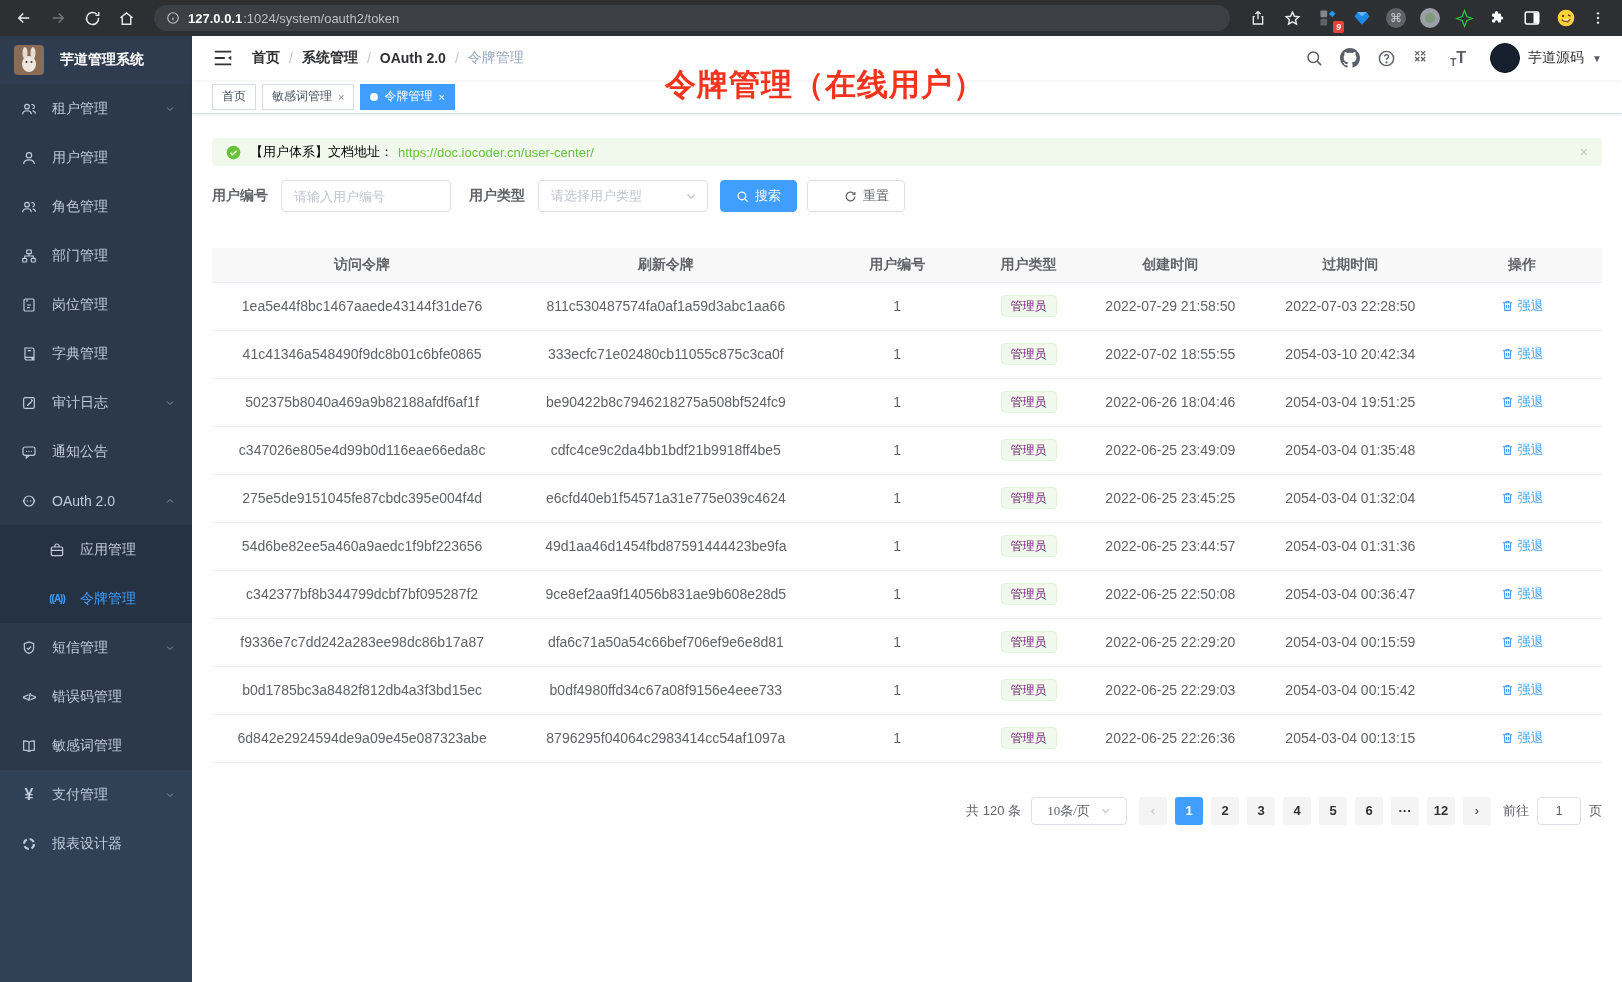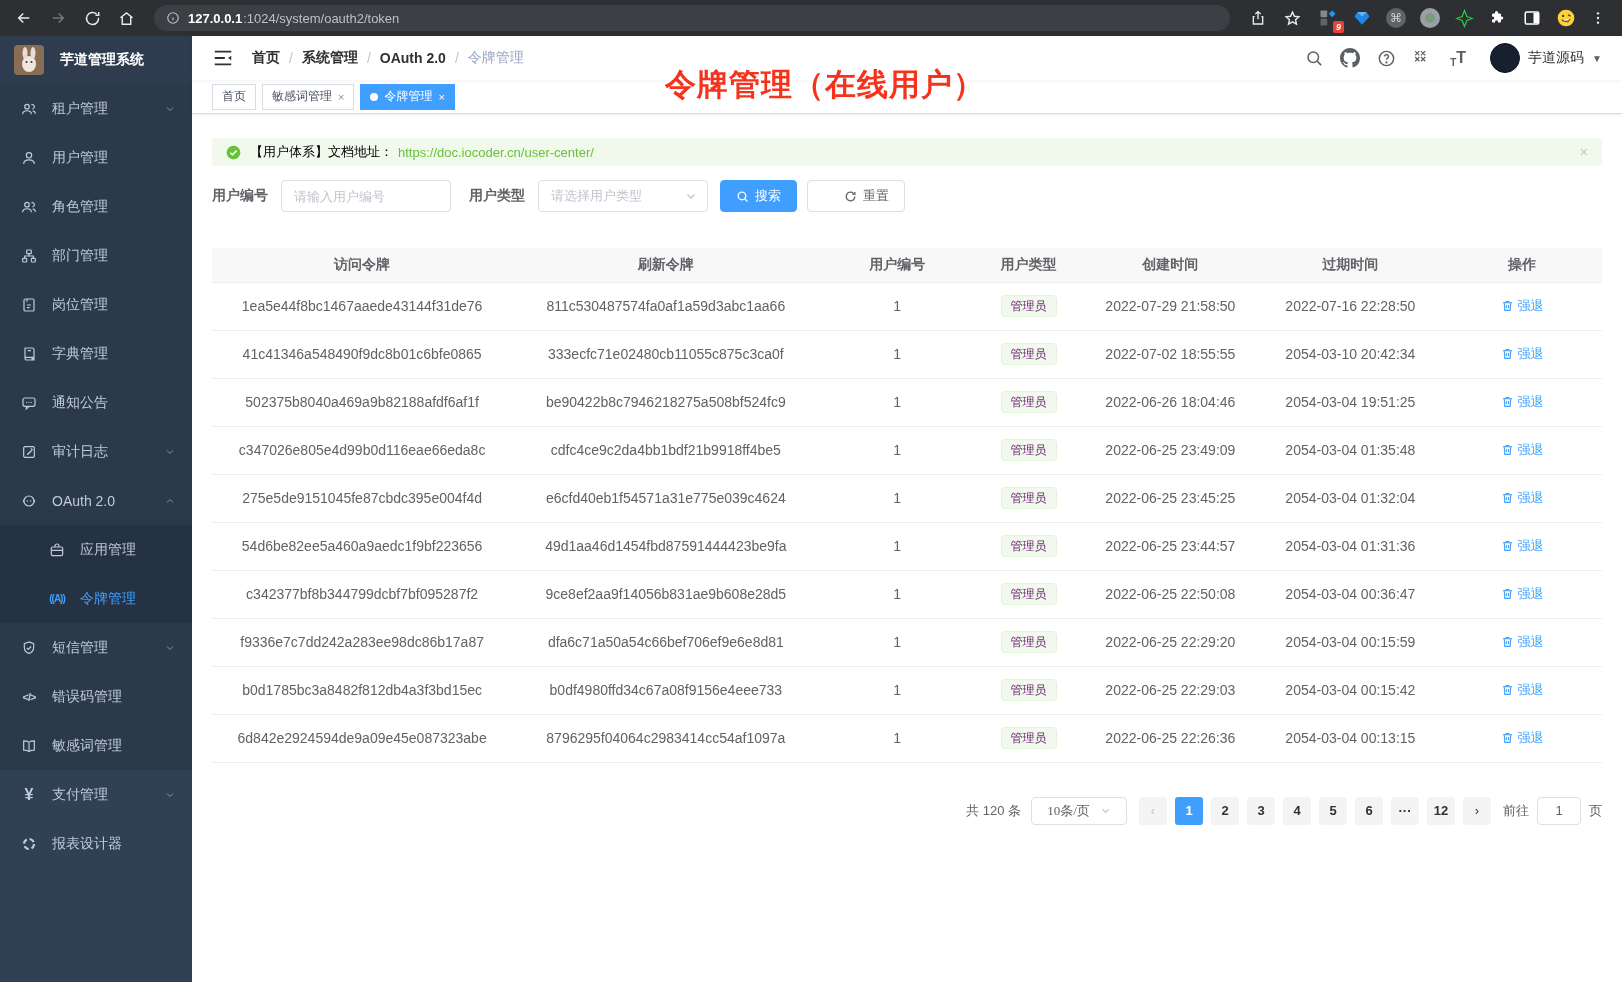--- a/index.html
+++ b/index.html
@@ -279,43 +279,43 @@
               <path d="M6 3h11a2.5 2.5 0 0 1 2.5 2.5V21H8.5A2.5 2.5 0 0 1 6 18.5V3z"></path>
               <path d="M6 17h13.5M10 7h5"></path>
               <circle cx="17.5" cy="19" r="2" fill="currentColor" stroke="none"></circle>
             </svg>
           </span>
           <span class="mi-label">字典管理</span>
         </div>
         <div class="menu-item">
           <span class="mi-icon">
             <svg width="16" height="16" viewBox="0 0 24 24" fill="none" stroke="currentColor" stroke-width="1.8">
+              <rect x="4" y="4" width="16" height="16" rx="2"></rect>
+              <path d="m9 15 6.5-6.5 1.5 1.5L10.5 16.5H9V15z" fill="currentColor" stroke="none"></path>
+              <path d="M15 6.5 17.5 9"></path>
+            </svg>
+          </span>
+          <span class="mi-label">审计日志</span>
+          <span class="mi-arrow">
+            <svg width="16" height="16" viewBox="0 0 24 24" fill="none" stroke="currentColor" stroke-width="1.8" class="mi-arrow">
+              <path d="m6 9 6 6 6-6"></path>
+            </svg>
+          </span>
+        </div>
+        <div class="menu-item">
+          <span class="mi-icon">
+            <svg width="16" height="16" viewBox="0 0 24 24" fill="none" stroke="currentColor" stroke-width="1.8">
               <rect x="3" y="4.5" width="18" height="12.5" rx="3"></rect>
               <path d="M8 17v4l4.5-4"></path>
               <circle cx="8.5" cy="11" r="1" fill="currentColor" stroke="none"></circle>
               <circle cx="12" cy="11" r="1" fill="currentColor" stroke="none"></circle>
               <circle cx="15.5" cy="11" r="1" fill="currentColor" stroke="none"></circle>
             </svg>
           </span>
           <span class="mi-label">通知公告</span>
-        </div>
-        <div class="menu-item">
-          <span class="mi-icon">
-            <svg width="16" height="16" viewBox="0 0 24 24" fill="none" stroke="currentColor" stroke-width="1.8">
-              <rect x="4" y="4" width="16" height="16" rx="2"></rect>
-              <path d="m9 15 6.5-6.5 1.5 1.5L10.5 16.5H9V15z" fill="currentColor" stroke="none"></path>
-              <path d="M15 6.5 17.5 9"></path>
-            </svg>
-          </span>
-          <span class="mi-label">审计日志</span>
-          <span class="mi-arrow">
-            <svg width="16" height="16" viewBox="0 0 24 24" fill="none" stroke="currentColor" stroke-width="1.8" class="mi-arrow">
-              <path d="m6 9 6 6 6-6"></path>
-            </svg>
-          </span>
         </div>
         <div class="menu-item">
           <span class="mi-icon">
             <svg width="16" height="16" viewBox="0 0 24 24" fill="none" stroke="currentColor" stroke-width="1.8">
               <circle cx="12" cy="12" r="7.5"></circle>
               <path d="M4.5 10.5c-1.2.3-1.2 2.7 0 3M19.5 10.5c1.2.3 1.2 2.7 0 3"></path>
               <circle cx="9.5" cy="12" r="1.1" fill="currentColor" stroke="none"></circle>
               <circle cx="14.5" cy="12" r="1.1" fill="currentColor" stroke="none"></circle>
             </svg>
           </span>
@@ -527,21 +527,21 @@
               <th>操作</th>
             </tr>
           </thead>
         <tbody>
             <tr>
               <td>1ea5e44f8bc1467aaede43144f31de76</td>
               <td>811c530487574fa0af1a59d3abc1aa66</td>
               <td>1</td>
               <td><span class="type-tag">管理员</span></td>
               <td>2022-07-29 21:58:50</td>
-              <td>2022-07-16 22:28:50</td>
+              <td>2022-07-03 22:28:50</td>
               <td><span class="kick-link">
                   <span style="display:flex">
                     <svg class="trash" viewBox="0 0 24 24" fill="none" stroke="currentColor" stroke-width="2">
                       <path d="M3.5 7h17M9.5 7V4.5h5V7M6 7l1 14h10l1-14M10 11v6M14 11v6"></path>
                     </svg>
                   </span>
                   <span>强退</span>
                 </span></td>
             </tr>
             <tr>

